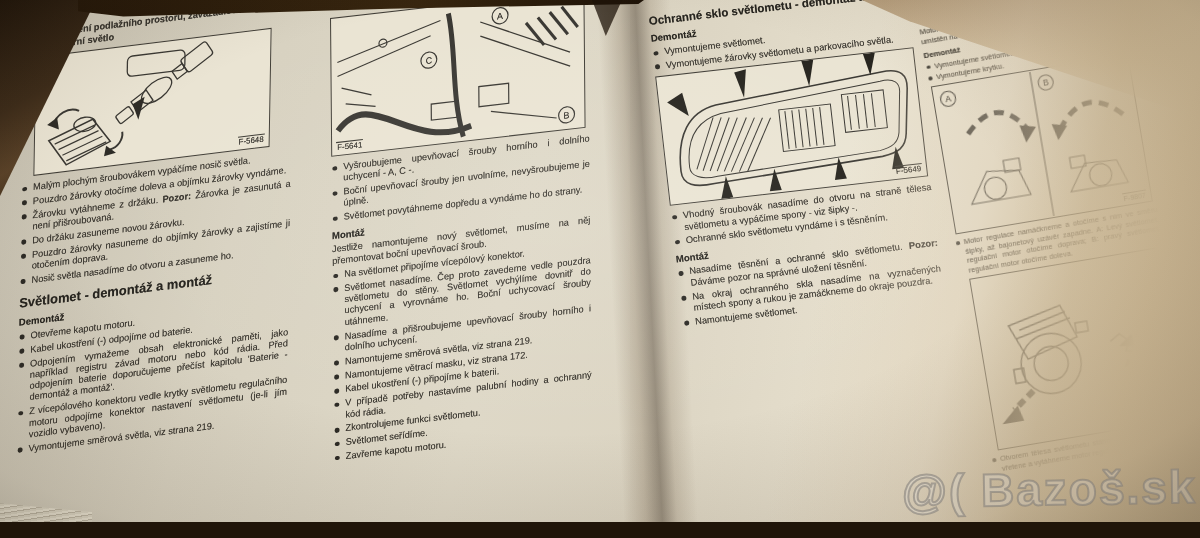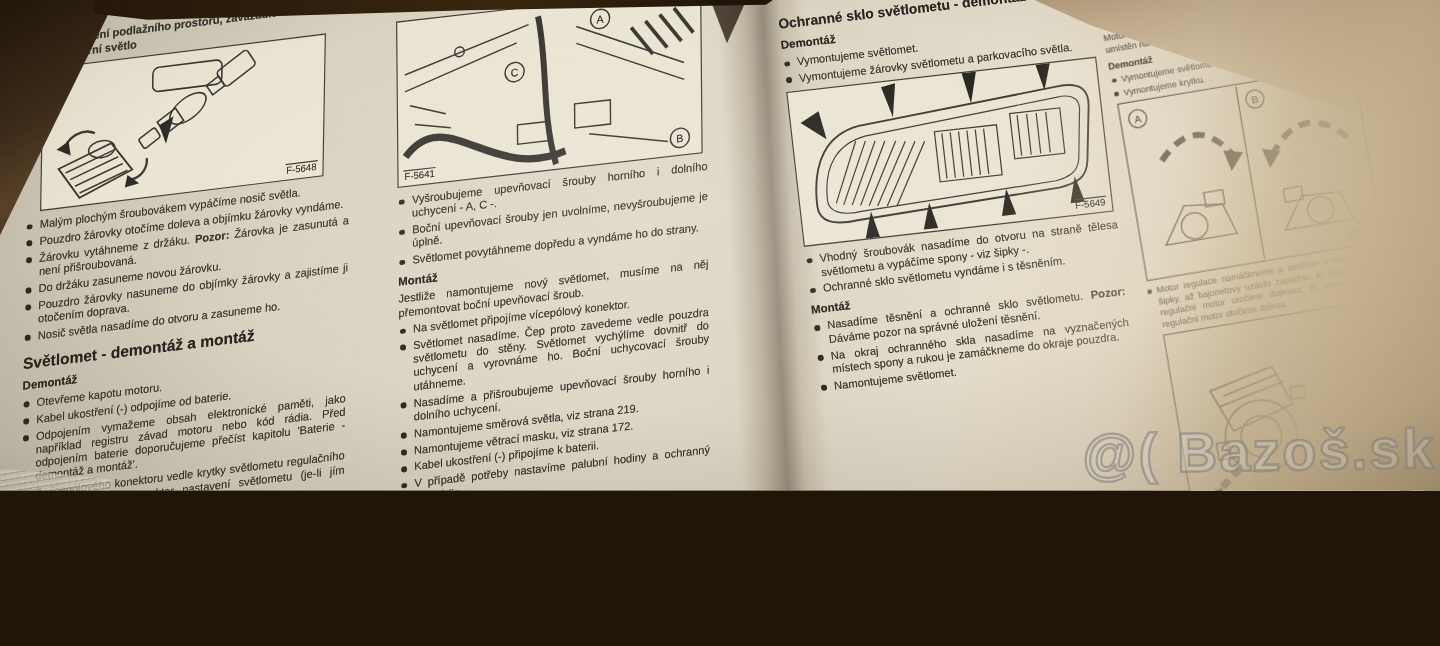--- a/index.html
+++ b/index.html
@@ -1,16 +1,16 @@
 <!DOCTYPE html>
 <html><head>
 <meta charset="utf-8">
 <style>
   html,body{margin:0;padding:0;background:#201509;}
-  .photo{position:relative;width:1200px;height:409px;overflow:hidden;
+  .photo{position:relative;width:1200px;height:522px;overflow:hidden;
          font-family:"Liberation Sans",sans-serif;background:#35261605;}
   
   .page-left{position:absolute;left:0;top:0;width:630px;height:538px;
     background:linear-gradient(105deg,#c6c0b0,#d8d2c1 38%,#ded8c7 75%,#dcd5c3);}
   .page-right{position:absolute;left:630px;top:0;width:570px;height:538px;
     background:linear-gradient(96deg,#d9d2c0,#e8e1cf 50%,#f0e9d7);}
   .gutter{position:absolute;left:596px;top:-10px;width:74px;height:580px;
     transform:rotate(-3deg);transform-origin:top left;
     background:linear-gradient(90deg,rgba(60,45,25,0) 0%,rgba(84,62,38,.22) 30%,
       rgba(46,32,18,.4) 52%,rgba(84,62,38,.16) 72%,rgba(0,0,0,0) 100%);}

